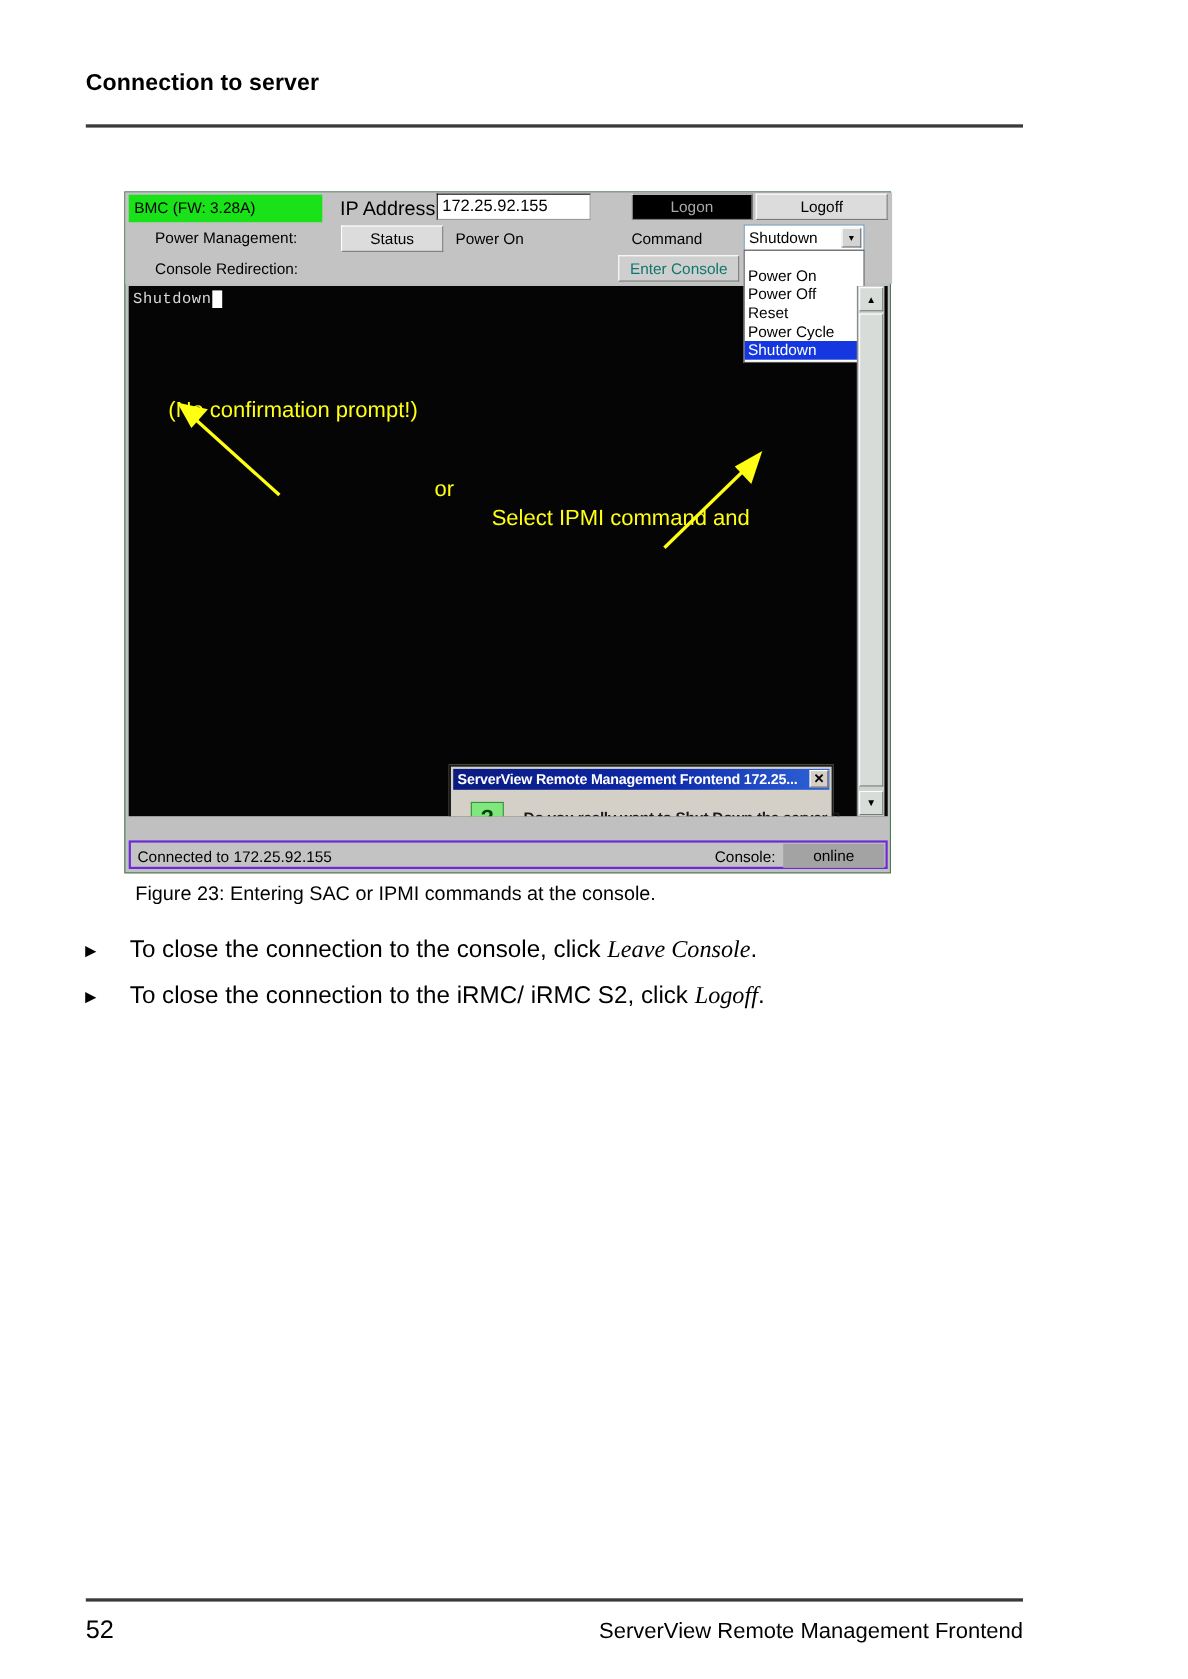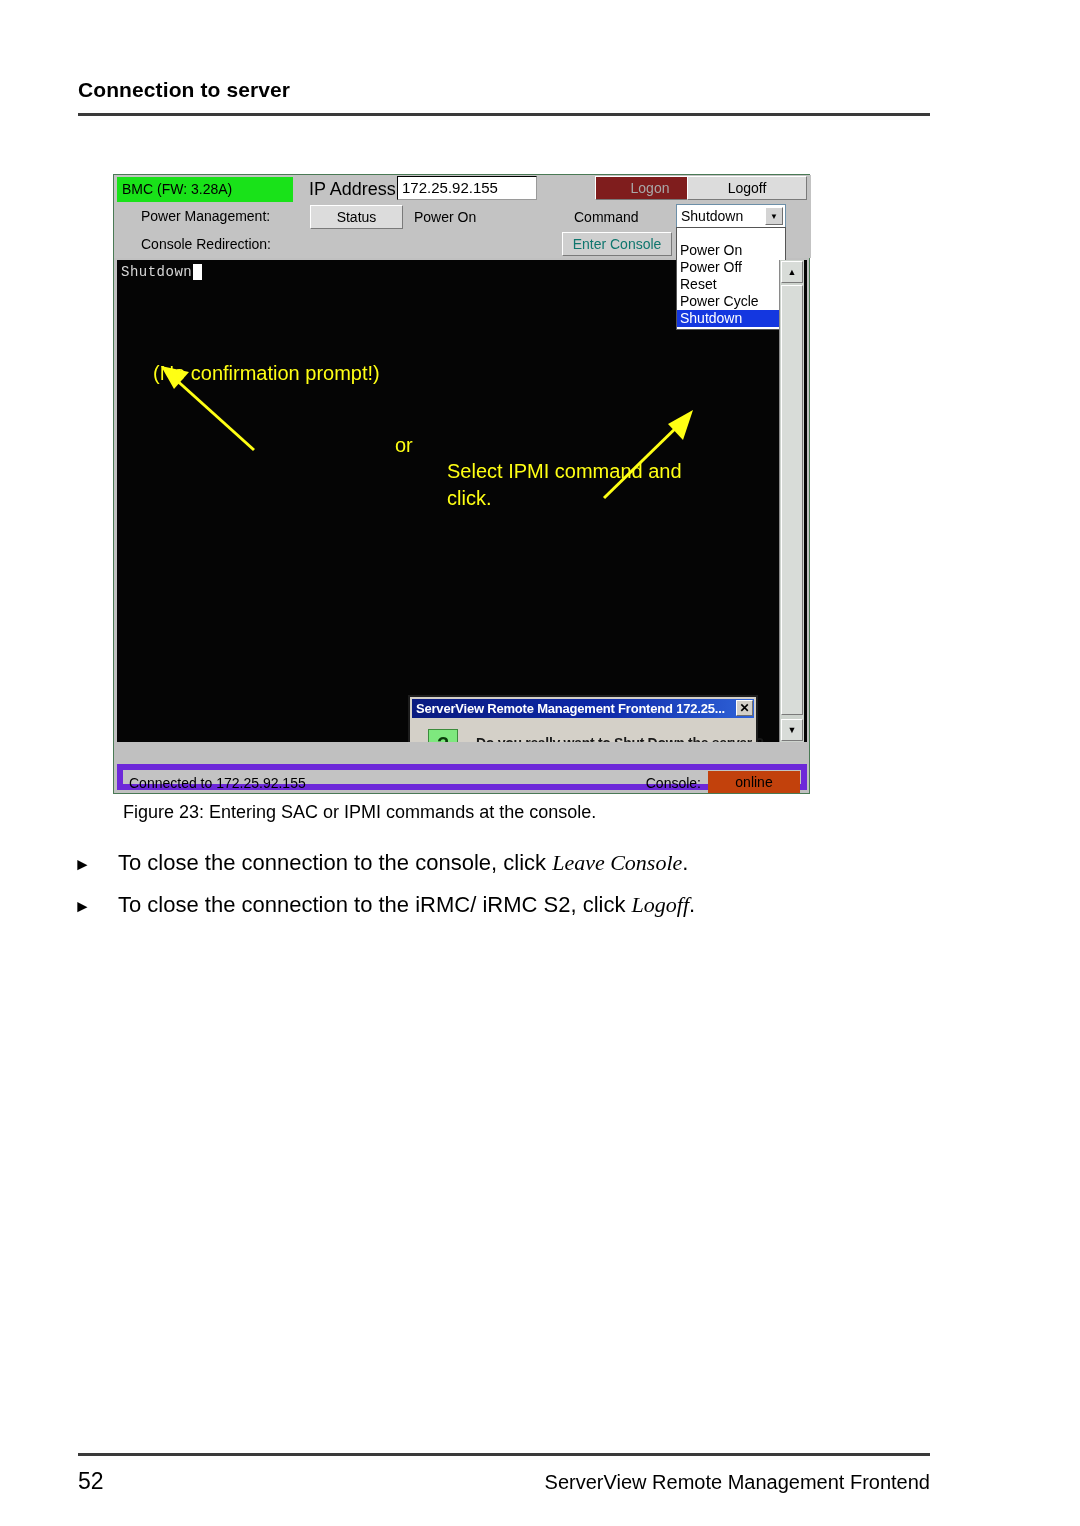--- a/index.html
+++ b/index.html
@@ -10,21 +10,21 @@
     width: 1080px; height: 1526px;
     position: relative;
     font-family: "Liberation Sans", sans-serif;
     color: #000;
     overflow: hidden;
   }
 
   
   .page-header {
     position: absolute;
-    left: 78px; top: 78px; width: 852px;
+    left: 78px; top: 64px; width: 852px;
     display: flex; align-items: flex-end;
   }
   .hdr-left {
     font-size: 21px; font-weight: bold; letter-spacing: .1px;
     width: 318px; flex: none;
   }
   .hdr-right {
     font-size: 21px; font-weight: normal;
   }
   .hdr-rule {
@@ -95,21 +95,21 @@
     position: absolute; left: 196px; top: 30px;
     width: 93px; height: 24px; line-height: 22px;
   }
   .txt-poweron {
     position: absolute; left: 300px; top: 32px;
     font-size: 14px; line-height: 20px;
   }
   .btn-logon {
     position: absolute; left: 460px; top: 1px;
     width: 110px; height: 24px; line-height: 22px;
-    color: #a8a8a8; background: #7f1d1d; margin-left: 21px;
+    color: #a8a8a8; background: #000000;
   }
   .btn-logoff {
     position: absolute; left: 573px; top: 1px;
     width: 120px; height: 24px; line-height: 22px;
   }
   .lbl-command {
     position: absolute; left: 460px; top: 32px;
     font-size: 14px; line-height: 20px;
   }
   .combo {
@@ -268,35 +268,35 @@
     border: 1px solid #ffffff;
     border-right-color: #7a7a7a; border-bottom-color: #7a7a7a;
     box-sizing: border-box;
   }
 
   
   .statusbar {
     position: absolute; left: 3px; bottom: 3px;
     width: 690px; height: 26px;
     background: #c3c3c3;
-    border: 6px solid #6d28d9;
+    border: 2px solid #6d28d9;
     box-sizing: border-box;
   }
   .sb-conn {
     position: absolute; left: 6px; top: 2px;
     font-size: 14px; line-height: 22px;
   }
   .sb-console-lbl {
     position: absolute; right: 100px; top: 2px;
     font-size: 14px; line-height: 22px;
   }
   .sb-online {
     position: absolute; right: 1px; top: 1px;
     width: 92px; height: 22px;
-    background: #c2410c;
+    background: #a3a3a3;
     font-size: 14px; line-height: 22px;
     text-align: center;
   }
 
   
   .caption {
     position: absolute; left: 123px; top: 802px;
     font-size: 18px;
   }
   .bullet-list {
@@ -386,21 +386,20 @@
       <line x1="487" y1="238" x2="565" y2="162" stroke="#ffff14" stroke-width="3"></line>
       <polygon points="576,150 566,180 551,164" fill="#ffff14"></polygon>
     </svg>
 
     <div class="annot annot-1">
       <div>(No confirmation prompt!)</div>
     </div>
     <div class="annot annot-or">or</div>
     <div class="annot annot-2">
       <div>Select IPMI command and</div>
-      <div>click.</div>
     </div>
 
     <div class="dialog">
       <div class="dlg-title">
         <span class="dlg-title-text">ServerView Remote Management Frontend 172.25...</span>
         <span class="dlg-close">✕</span>
       </div>
       <div class="dlg-icon">?</div>
       <div class="dlg-msg">Do you really want to Shut Down the server ?</div>
 

